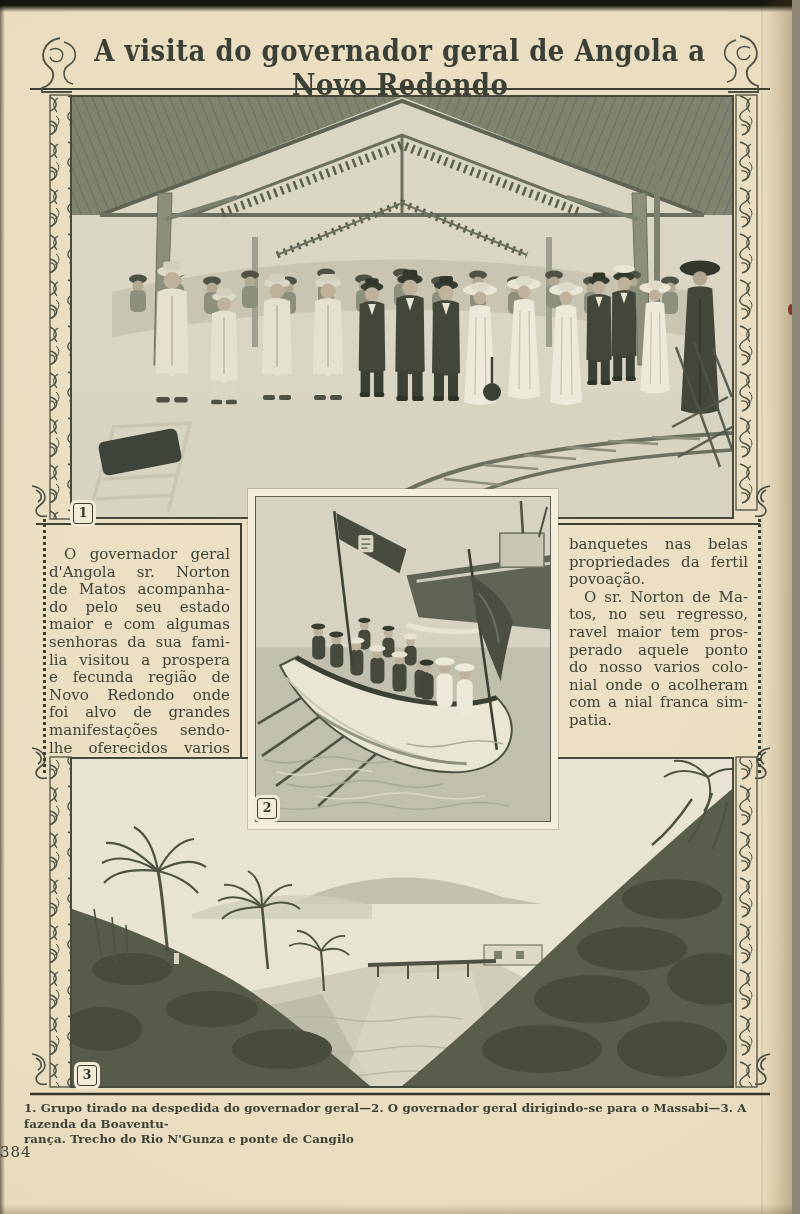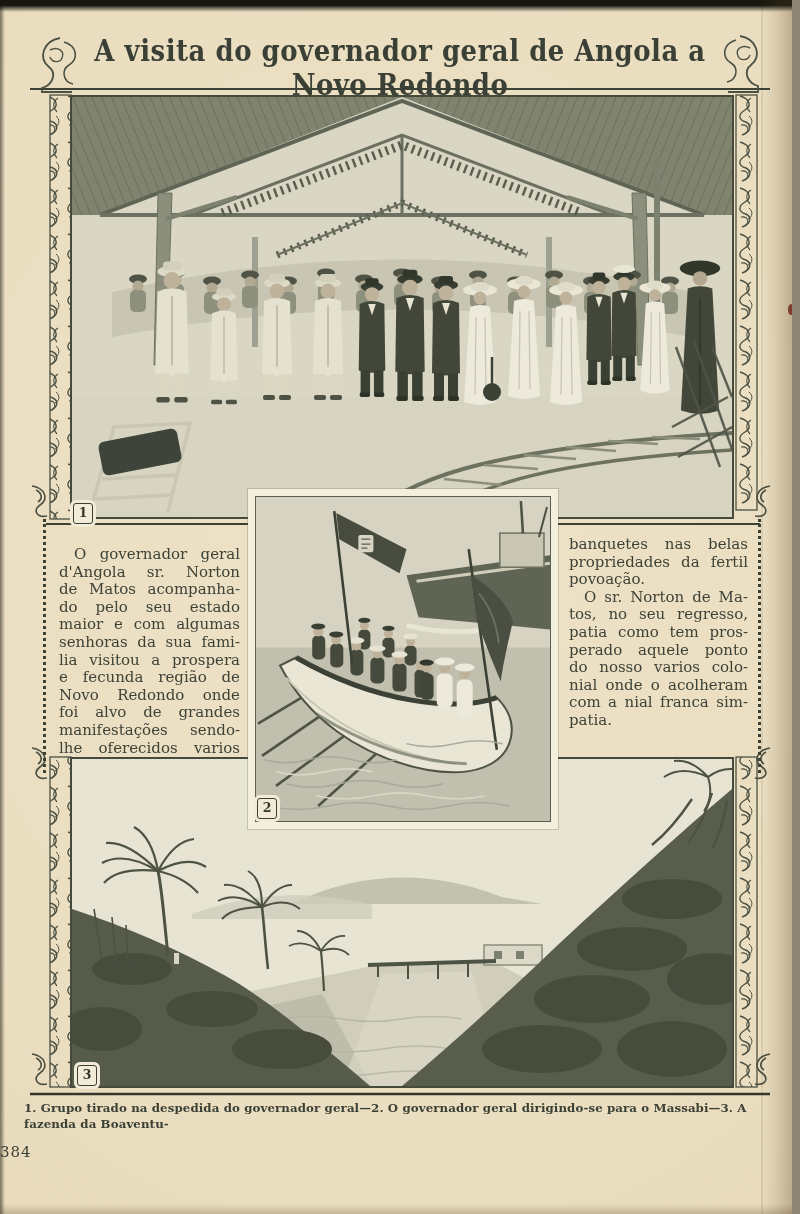--- a/index.html
+++ b/index.html
@@ -36,21 +36,21 @@
   .mid-inner { border:1.5px solid #5a5f50; box-sizing:border-box; }
   .mid-inner svg { display:block; width:100%; height:100%; }
 
   .plabel {
     z-index:4; width:18px; height:19px; background:#f2ebd7; border:1.6px solid #3a3f33;
     border-radius:3px; box-shadow:0 0 0 3px #f2ebd7;
     font-size:12.5px; font-weight:700; text-align:center; line-height:18px; color:#33382d;
   }
 
   .textcol { z-index:2; width:206px; height:234px; box-sizing:border-box; }
-  .textcol.left  { left:46px;  top:523px; border-top:2.5px solid #3c4135; border-right:2.5px solid #3c4135; padding:21px 10px 0 13px; }
+  .textcol.left  { left:36px;  top:523px; border-top:2.5px solid #3c4135; border-right:2.5px solid #3c4135; padding:21px 10px 0 13px; }
   .textcol.right { left:554px; top:523px; border-top:2.5px solid #3c4135; border-left:2.5px solid #3c4135;  padding:11px 12px 0 13px; }
   .tline { font-size:15px; line-height:17.6px; text-align:justify; text-align-last:justify; color:#3d4237; }
   .tline.no-j { text-align-last:left; }
   .tline.indent { text-indent:15px; }
   .dash-v { z-index:2; width:0; border-left:3px dotted #3c4135; }
 
   .caption { left:24px; top:1101px; width:752px; z-index:2; 
     font-size:11.8px; font-weight:700; line-height:15.5px; letter-spacing:.1px; color:#3b4035; }
   .pagenum { left:0; top:1143px; width:800px; z-index:2; text-align:left;
     font-size:15px; letter-spacing:1px; color:#3b4035; }
@@ -247,21 +247,21 @@
     <div class="tline">lhe oferecidos varios</div>
   </div>
 
   <div class="abs dash-v" style="left:758px; top:519px; height:254px;"></div>
   <div class="abs textcol right">
     <div class="tline">banquetes nas belas</div>
     <div class="tline">propriedades da fertil</div>
     <div class="tline no-j">povoação.</div>
     <div class="tline indent">O sr. Norton de Ma-</div>
     <div class="tline">tos, no seu regresso,</div>
-    <div class="tline">patia como tem pros-</div>
+    <div class="tline">ravel maior tem pros-</div>
     <div class="tline">perado aquele ponto</div>
     <div class="tline">do nosso varios colo-</div>
     <div class="tline">nial onde o acolheram</div>
     <div class="tline">com a nial franca sim-</div>
     <div class="tline no-j">patia.</div>
   </div>
 
   <div class="abs photo-frame" style="left:70px; top:757px; width:664px; height:331px;">
     <svg viewBox="0 0 660 327" preserveAspectRatio="none">
       <rect width="660" height="327" fill="#e7e4d3"></rect>
@@ -436,20 +436,21 @@
         <path d="M20 274 q24 6 48 0 t48 0"></path>
         <path d="M60 298 q28 6 56 0 t56 0 t56 0"></path>
       </g>
     </svg>
     </div>
   </div>
   <div class="abs plabel" style="left:257px; top:798px;">2</div>
 
   <div class="abs caption">
     <div>1. Grupo tirado na despedida do governador geral—2. O governador geral dirigindo-se para o Massabi—3. A fazenda da Boaventu-</div>
+    <div>rança. Trecho do Rio N'Gunza e ponte de Cangilo</div>
   </div>
 
   <div class="abs pagenum">384</div>
 
   <div class="abs edge-top"></div>
   <div class="abs edge-left"></div>
   <div class="abs edge-right"></div>
   <div class="abs edge-bottom"></div>
   <div class="abs crease"></div>
   <div class="abs speck" style="left:788px; top:304px;"></div>

